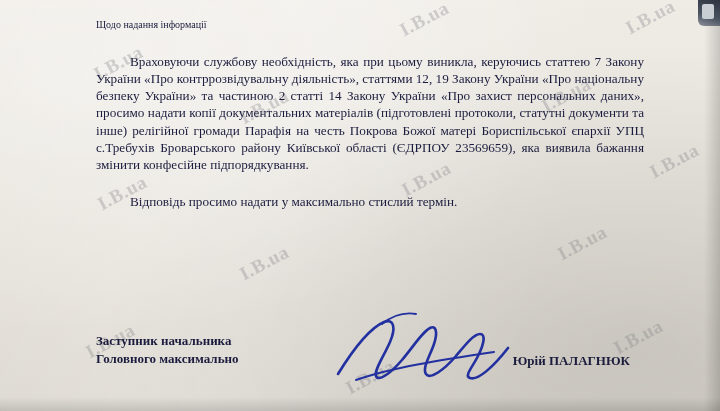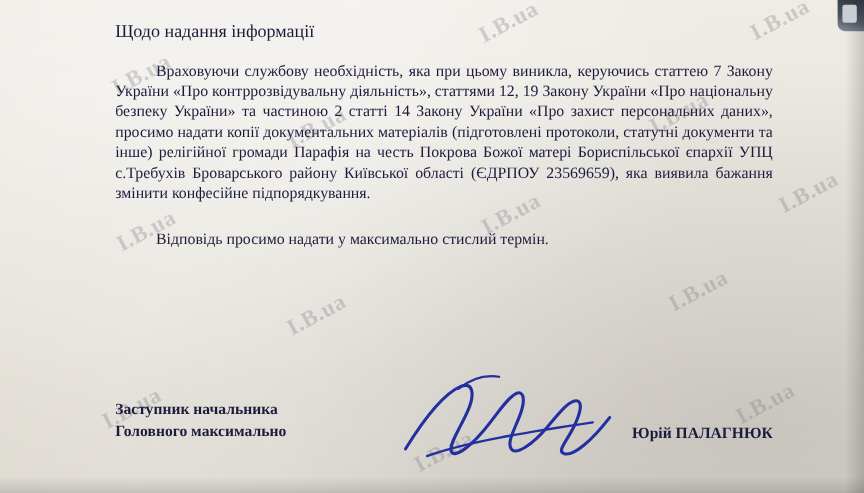--- a/index.html
+++ b/index.html
@@ -93,22 +93,22 @@
     font-size: 13.2px;
     line-height: 1.30;
   }
   .p {
     text-align: justify;
     margin: 0 0 2px 0;
     text-indent: 0;
   }
   .p.indent { text-indent: 34px; }
   .headline {
-    margin: 0 0 12px 0;
-    font-size: 15px;
+    margin: 0 0 22px 0;
+    font-size: 10px;
   }
   .para-block { margin-bottom: 8px; }
 
   .closing {
     margin-top: 20px;
     text-indent: 34px;
   }
 
   
   .sig-block {
@@ -122,21 +122,21 @@
     line-height: 1.35;
   }
   .sig-left {
     position: absolute;
     left: 0;
     top: 0;
     width: 230px;
   }
   .sig-right {
     position: absolute;
-    right: 0;
+    right: 14px;
     top: 20px;
     text-align: right;
     white-space: nowrap;
     margin-left: 13px;
   }
   .sig-right .fname { font-weight: bold; }
   .sig-right .lname { font-weight: bold; text-transform: uppercase; }
 
   
   .signature {

